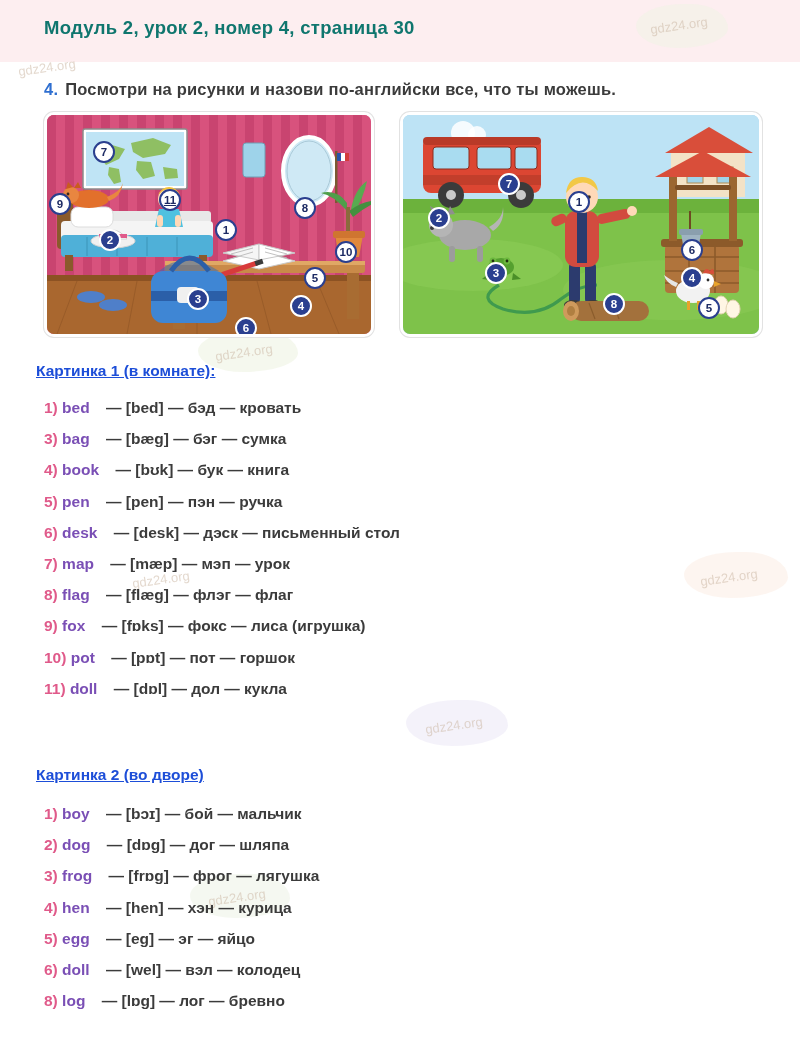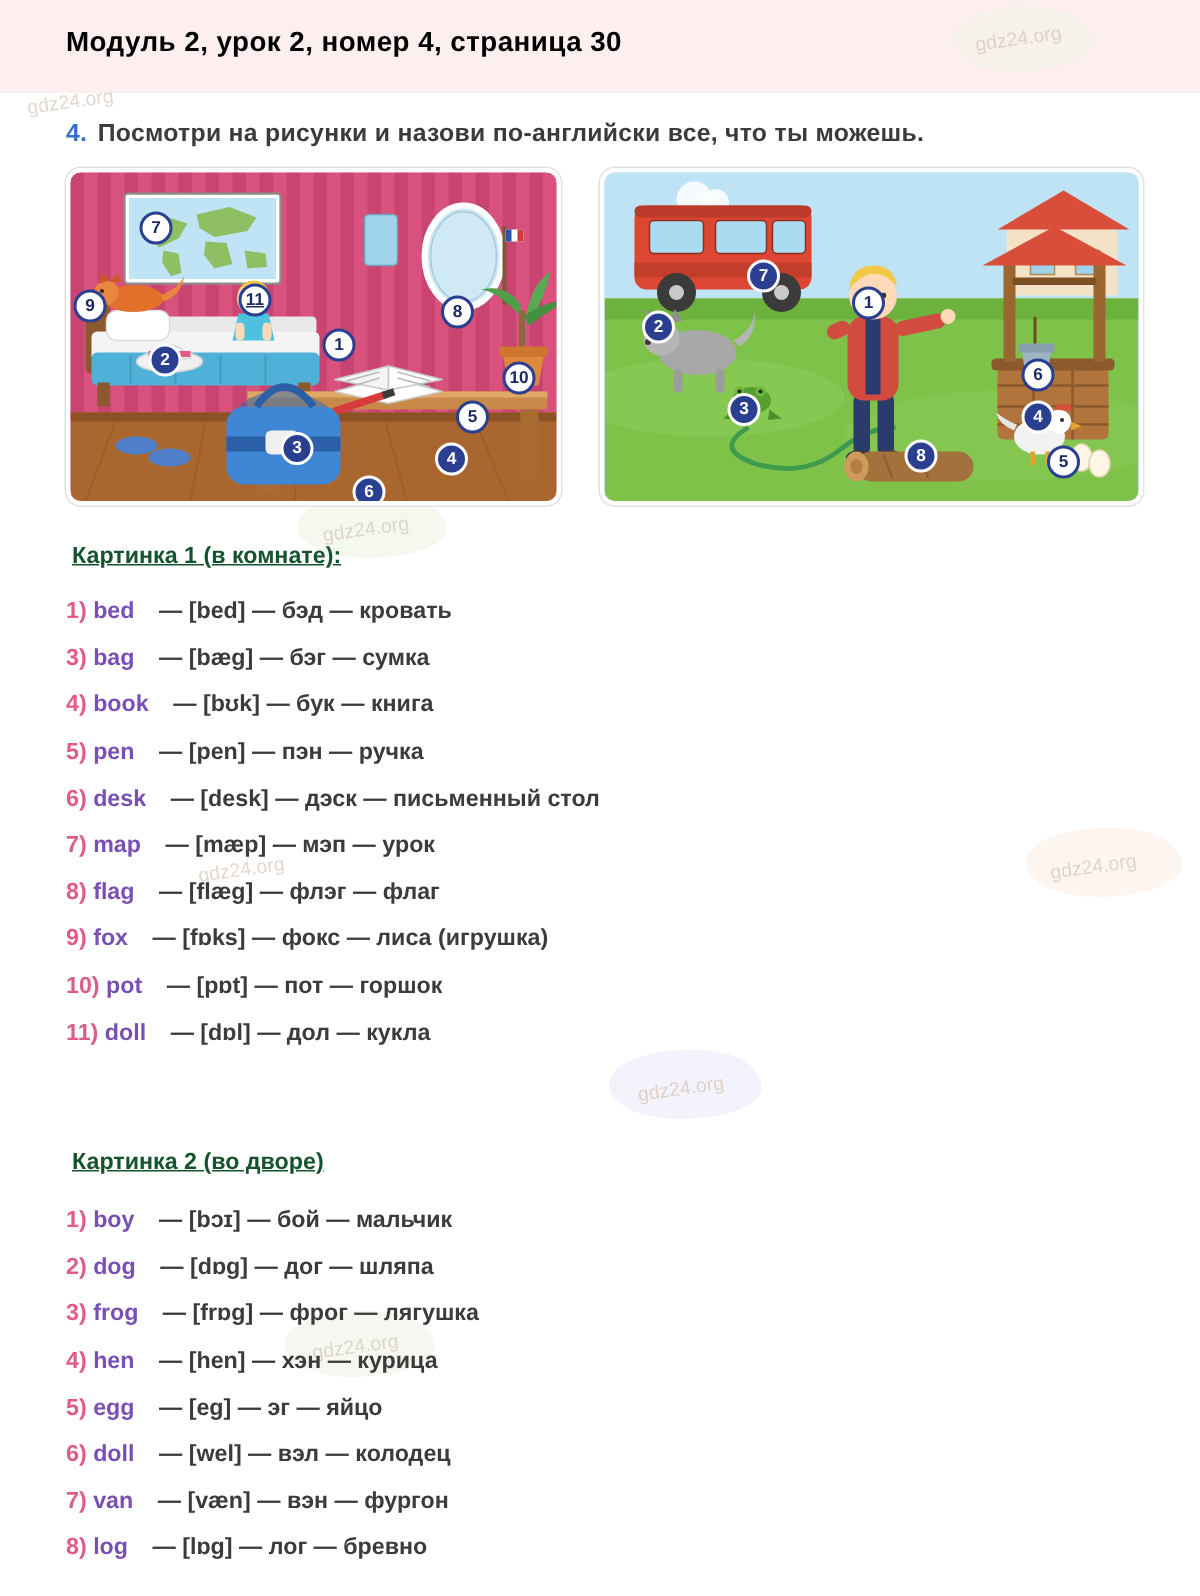--- a/index.html
+++ b/index.html
@@ -22,21 +22,21 @@
     position: absolute;
     left: 0; top: 0;
     width: 800px; height: 62px;
     background: #fdeef0;
   }
   .header-title {
     position: absolute;
     left: 44px; top: 17px;
     font-size: 18.5px;
     font-weight: bold;
-    color: #000000;
+    color: #0f766e;
     letter-spacing: 0.3px;
     white-space: nowrap;
   }
 
   
   .wm {
     position: absolute;
     font-size: 13px;
     color: #cdb9a6;
     opacity: .55;
@@ -90,24 +90,24 @@
   }
   .marker.dark {
     background: #2a3f8f;
     border-color: #ffffff;
     color: #ffffff;
   }
 
   
   .section-title {
     position: absolute;
-    left: 48px;
+    left: 36px;
     font-size: 15.5px;
     font-weight: bold;
-    color: #14532d;
+    color: #1d4ed8;
     text-decoration: underline;
     white-space: nowrap;
   }
   #sec1-title { top: 362px; }
   #sec2-title { top: 766px; text-align: right; }
 
   .items { position: absolute; left: 44px; }
   #list1 { top: 392px; }
   #list2 { top: 798px; }
   .item {
@@ -448,17 +448,16 @@
     </div>
 
   <div class="section-title" id="sec2-title">Картинка 2 (во дворе)</div>
   <div class="items" id="list2">
       <div class="item"><span class="idx">1)</span> <span class="word">boy</span> <span class="rest">— [bɔɪ] — бой — мальчик</span></div>
       <div class="item"><span class="idx">2)</span> <span class="word">dog</span> <span class="rest">— [dɒg] — дог — шляпа</span></div>
       <div class="item"><span class="idx">3)</span> <span class="word">frog</span> <span class="rest">— [frɒg] — фрог — лягушка</span></div>
       <div class="item"><span class="idx">4)</span> <span class="word">hen</span> <span class="rest">— [hen] — хэн — курица</span></div>
       <div class="item"><span class="idx">5)</span> <span class="word">egg</span> <span class="rest">— [eg] — эг — яйцо</span></div>
       <div class="item"><span class="idx">6)</span> <span class="word">doll</span> <span class="rest">— [wel] — вэл — колодец</span></div>
-      <div class="item"><span class="idx">7)</span> <span class="word">van</span> <span class="rest">— [væn] — вэн — фургон</span></div>
       <div class="item"><span class="idx">8)</span> <span class="word">log</span> <span class="rest">— [lɒg] — лог — бревно</span></div>
     </div>
 
 </div>
 
 </body></html>

